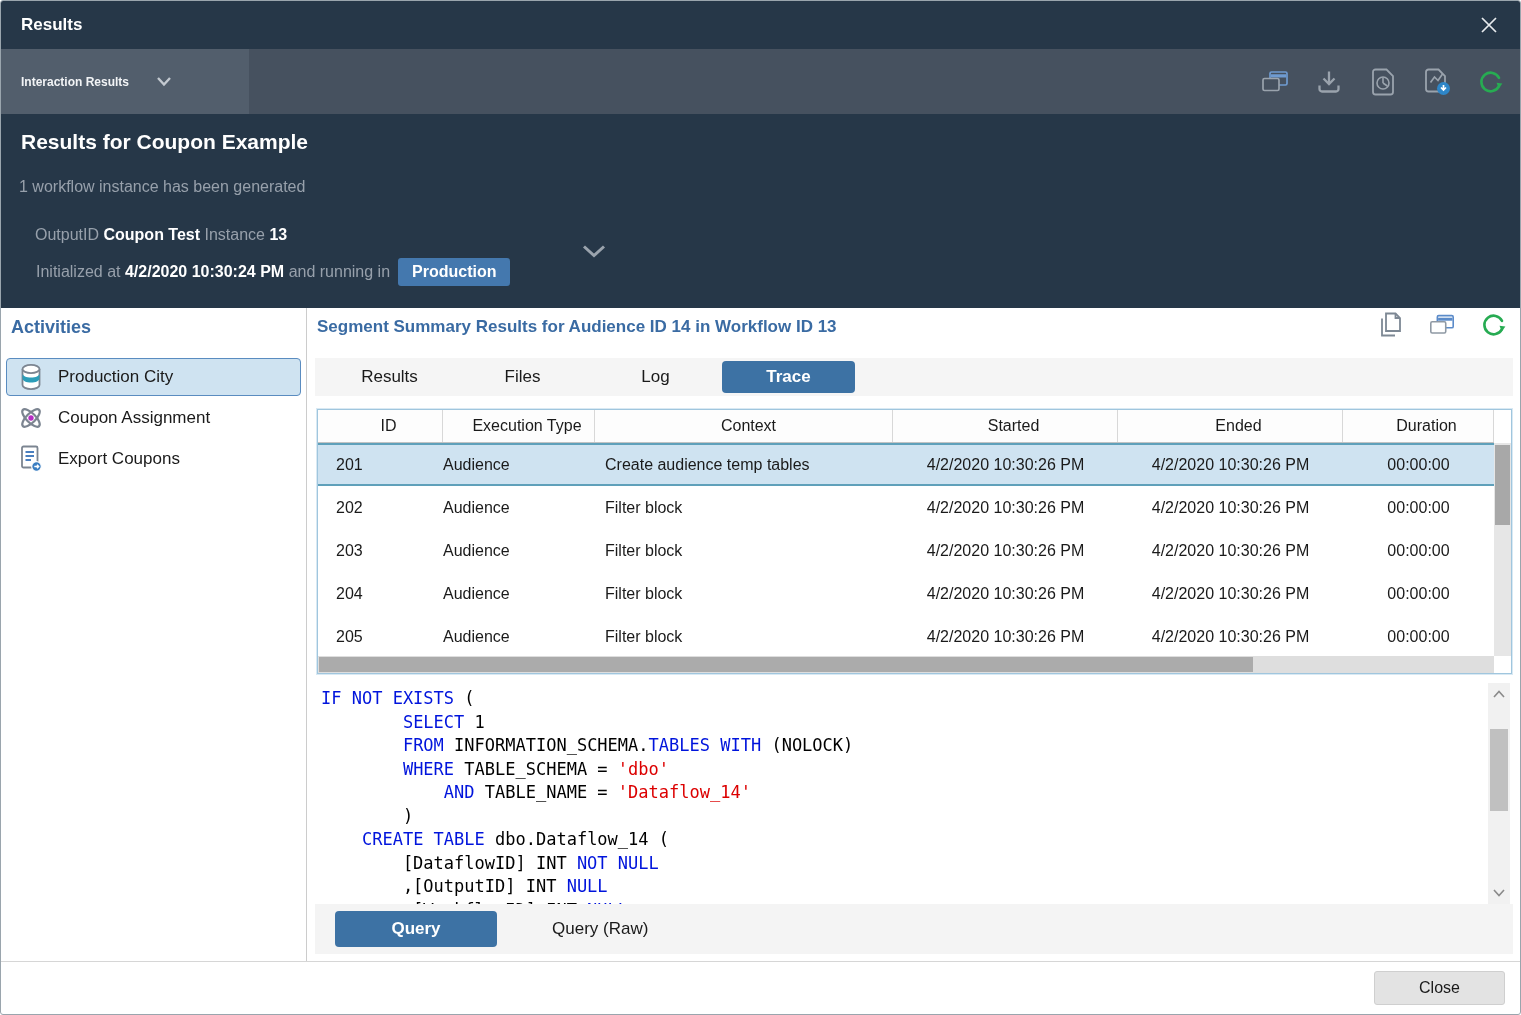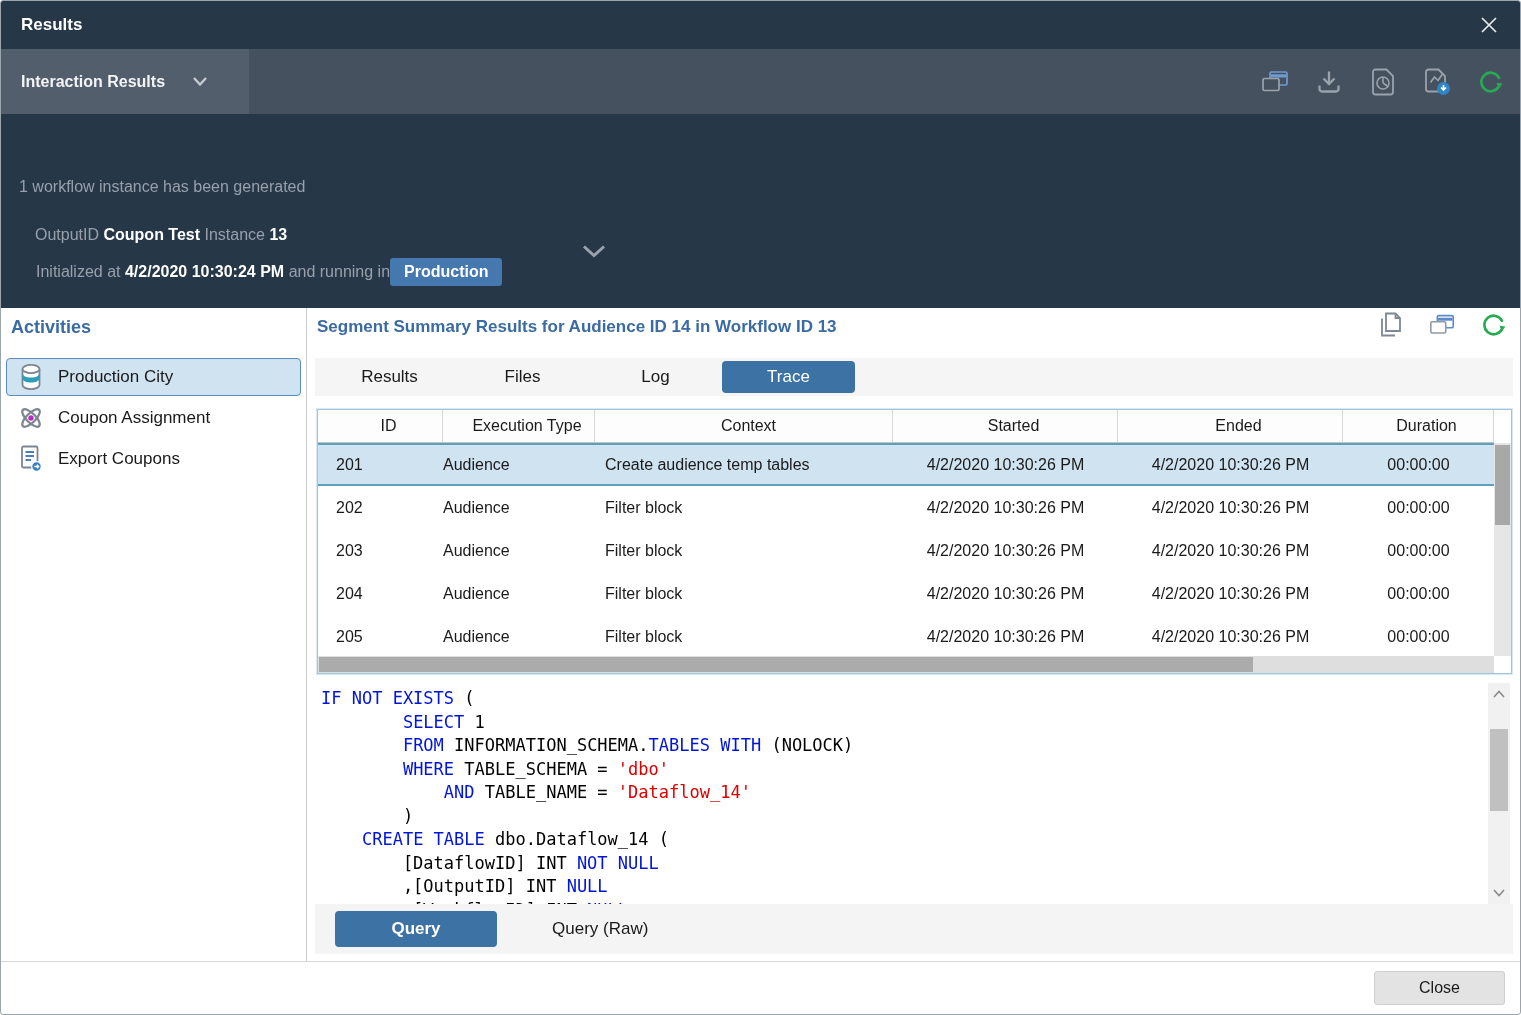--- a/index.html
+++ b/index.html
@@ -7,51 +7,51 @@
   .window { position:relative; width:1521px; height:1015px; border:1px solid #9aa5ad; border-radius:3px; overflow:hidden; background:#fff; }
 
   
   .titlebar { position:absolute; left:0; top:0; width:100%; height:48px; background:#263748; display:flex; align-items:center; }
   .titlebar .title { color:#fff; font-size:17px; font-weight:bold; margin-left:20px; }
   .close-x { position:absolute; right:14px; top:8px; width:34px; height:32px; display:flex; align-items:center; justify-content:center; cursor:pointer; }
 
   
   .toolbar { position:absolute; left:0; top:48px; width:100%; height:65px; background:#46515f; }
   .view-selector { position:absolute; left:0; top:0; width:248px; height:65px; background:#525e6c; display:flex; align-items:center; cursor:pointer; }
-  .view-selector .vs-label { color:#f2f4f6; font-size:16px; font-weight:bold; margin-left:20px; margin-right:27px; }
+  .view-selector .vs-label { color:#f2f4f6; font-size:12px; font-weight:bold; margin-left:20px; margin-right:27px; }
   .toolbar-icons { position:absolute; right:14px; top:0; height:65px; display:flex; align-items:center; gap:24px; }
   .tb-icon { width:30px; height:30px; display:flex; align-items:center; justify-content:center; cursor:pointer; }
 
   
   .header { position:absolute; left:0; top:113px; width:100%; height:194px; background:#263748; }
   .header-title { position:absolute; left:20px; top:16px; color:#fff; font-size:21px; font-weight:bold; }
   .header-sub { position:absolute; left:18px; top:64px; color:#97a0ab; font-size:16px; }
   .wf-line1 { position:absolute; left:34px; top:112px; font-size:16px; color:#97a0ab; }
   .wf-line2 { position:absolute; left:35px; top:143px; font-size:16px; color:#97a0ab; display:flex; align-items:center; height:30px; }
   .wf-strong { color:#fff; font-weight:bold; }
-  .env-badge { display:inline-block; background:#4478ae; color:#fff; font-weight:bold; font-size:16px; padding:5px 14px; border-radius:3px; }
+  .env-badge { display:inline-block; background:#4478ae; color:#fff; font-weight:bold; font-size:16px; padding:5px 14px; border-radius:3px; margin-left:8px; }
   .hdr-chevron { position:absolute; left:580px; top:130px; cursor:pointer; }
 
   
   .content { position:absolute; left:0; top:307px; width:100%; height:653px; background:#fff; }
   .sidebar { position:absolute; left:0; top:0; width:306px; height:653px; border-right:1px solid #ccc;text-decoration:underline; }
   .sidebar-title { position:absolute; left:10px; top:9px; color:#3a6ba3; font-size:18px; font-weight:bold; }
   .side-list { position:absolute; left:0; top:50px; width:100%; }
   .side-item { display:flex; align-items:center; height:38px; margin:0 5px 3px 5px; border:1px solid transparent; border-radius:4px; cursor:pointer; font-size:17px; color:#1a1a1a; }
   .side-item.sel { background:#cfe3f1; border-color:#5a8cc0; }
   .side-icon { width:28px; display:flex; justify-content:center; margin-left:10px; margin-right:13px; }
 
   .main { position:absolute; left:307px; top:0; width:1214px; height:653px; }
   .main-title { position:absolute; left:9px; top:9px; color:#3a6ba3; font-size:17px; font-weight:bold; }
   .main-icons { position:absolute; right:14px; top:3px; display:flex; align-items:center; gap:24px; }
   .mi-icon { width:28px; height:28px; display:flex; align-items:center; justify-content:center; cursor:pointer; }
 
   .tabstrip { position:absolute; left:7px; top:50px; width:1198px; height:38px; background:#f5f5f5; display:flex; align-items:center; padding-left:8px; }
   .tab { width:133px; height:32px; display:flex; align-items:center; justify-content:center; font-size:17px; color:#1a1a1a; cursor:pointer; border-radius:4px; }
-  .tab.sel { background:#3d72a4; color:#fff; font-weight:normal; }
+  .tab.sel { background:#3d72a4; color:#fff; font-weight:bold; }
 
   
   .ttable { position:absolute; left:9px; top:101px; width:1195px; height:265px; border:1px solid #a0c6de; box-shadow:0 0 0 1px #d9e9f3; background:#fff; }
   .thead { position:absolute; left:0; top:0; width:1176px; height:33px; display:flex; border-bottom:1px solid #c3c3c3; }
   .hcell { height:32px; display:flex; align-items:center; justify-content:center; font-size:16px; color:#1a1a1a; border-right:1px solid #d8d8d8; background:#fdfdfd; cursor:pointer; }
   .tbody { position:absolute; left:0; top:33px; width:1176px; }
   .trow { display:flex; height:43px; align-items:center; background:#fff; cursor:pointer; border-top:2px solid transparent; border-bottom:2px solid transparent; }
   .trow.sel { background:#cfe3f1; border-top:2px solid #5fa0ba; border-bottom:2px solid #5fa0ba; }
   .tcell { font-size:16px; color:#1a1a1a; overflow:hidden; white-space:nowrap; }
   .c0 { width:125px; padding-left:18px; }
@@ -142,20 +142,21 @@
         <span class="tb-icon">
           <svg width="28" height="28" viewBox="0 0 28 28">
             <path d="M22 18.2 A9.3 9.3 0 1 1 22 9.8" fill="none" stroke="#27ab52" stroke-width="2.6" stroke-linecap="round"></path>
             <path d="M25.4 15.6 l-3.6 5 l-2.3 -5.8 z" fill="#27ab52"></path>
           </svg>
         </span>
       </div>
   </div>
 
   <div class="header">
+    <div class="header-title">Results for Coupon Example</div>
     <div class="header-sub">1 workflow instance has been generated</div>
     <div class="wf-line1">
       <span>OutputID</span>
       <span class="wf-strong">Coupon Test</span>
       <span>Instance</span>
       <span class="wf-strong">13</span>
     </div>
     <div class="wf-line2">
       <span>Initialized at</span>&nbsp;
       <span class="wf-strong">4/2/2020 10:30:24 PM</span>&nbsp;

